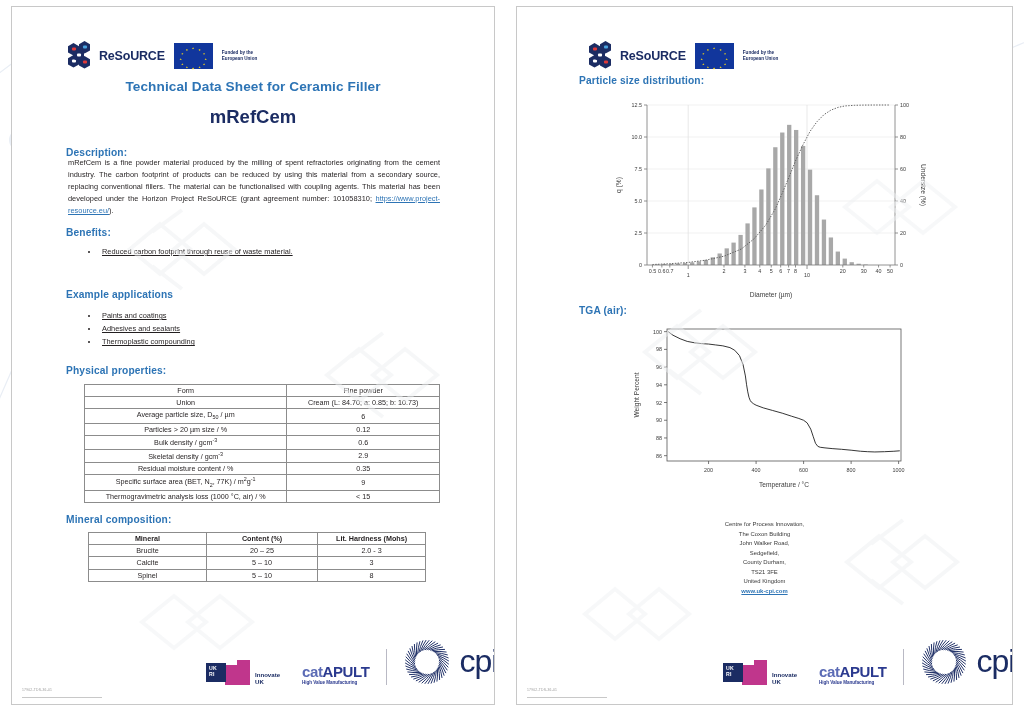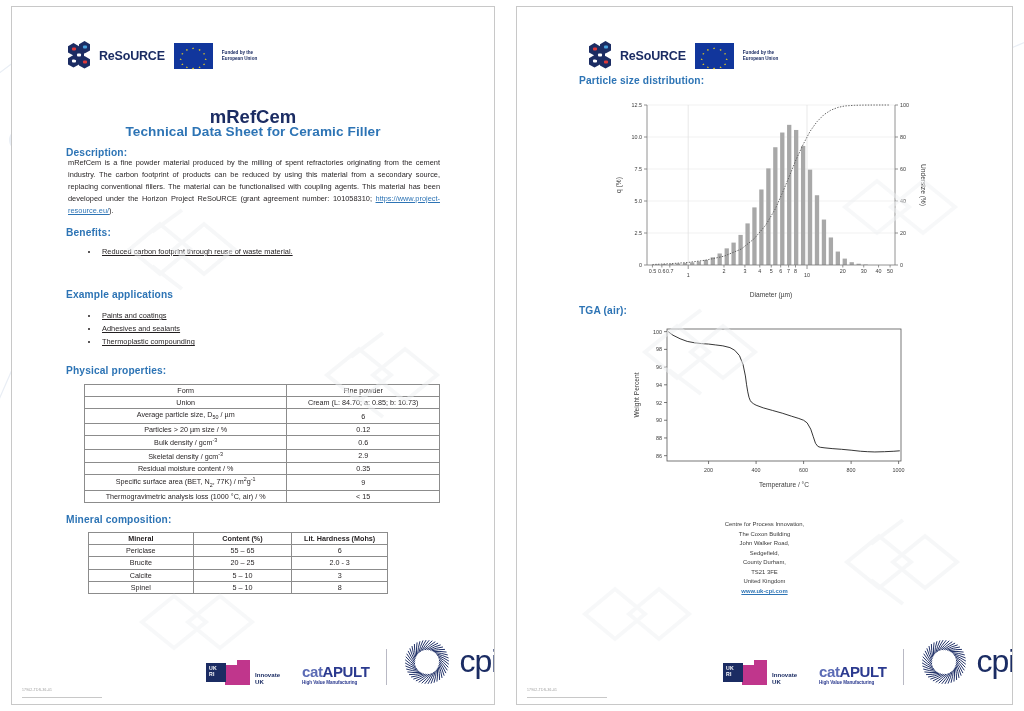--- a/index.html
+++ b/index.html
@@ -75,21 +75,20 @@
   }
   .eu-text {
     font-size: 4.6px; color: #1b2c63; line-height: 1.35; font-weight: bold;
   }
 
   
   .title-main {
     position: absolute; width: 100%; text-align: center;
     font-size: 13.6px; font-weight: bold; color: #2d74b5;
     letter-spacing: .1px;
-    margin-top: 45px;
   }
   .title-product {
     position: absolute; width: 100%; text-align: center;
     font-size: 18.5px; font-weight: bold; color: #1b2c63;
   }
   .sect-h {
     position: absolute;
     font-size: 10.2px; font-weight: bold; color: #2d74b5;
     letter-spacing: .15px;
   }
@@ -343,39 +342,34 @@
               <td>9</td>
             </tr>
           <tr>
               <td>Thermogravimetric analysis loss (1000 °C, air) / %</td>
               <td>&lt; 15</td>
             </tr>
         </tbody>
       </table>
 
       <div class="sect-h" style="left:54px; top:507px;">Mineral composition:</div>
-      <table class="tbl" style="left:76px; top:525px; width:300px;">
+      <table class="tbl" style="left:76px; top:525px; width:338px;">
         <colgroup>
             <col style="width:35%">
             <col style="width:33%">
             <col style="width:32%">
           </colgroup>
         <thead>
             <tr>
           <th>Mineral</th>
           <th>Content (%)</th>
           <th>Lit. Hardness (Mohs)</th>
         </tr>
           </thead>
         <tbody id="mineral-body">
-            <tr>
-              <td>Periclase</td>
-              <td>55 – 65</td>
-              <td>6</td>
-            </tr>
             <tr>
               <td>Brucite</td>
               <td>20 – 25</td>
               <td>2.0 - 3</td>
             </tr>
             <tr>
               <td>Calcite</td>
               <td>5 – 10</td>
               <td>3</td>
             </tr>

